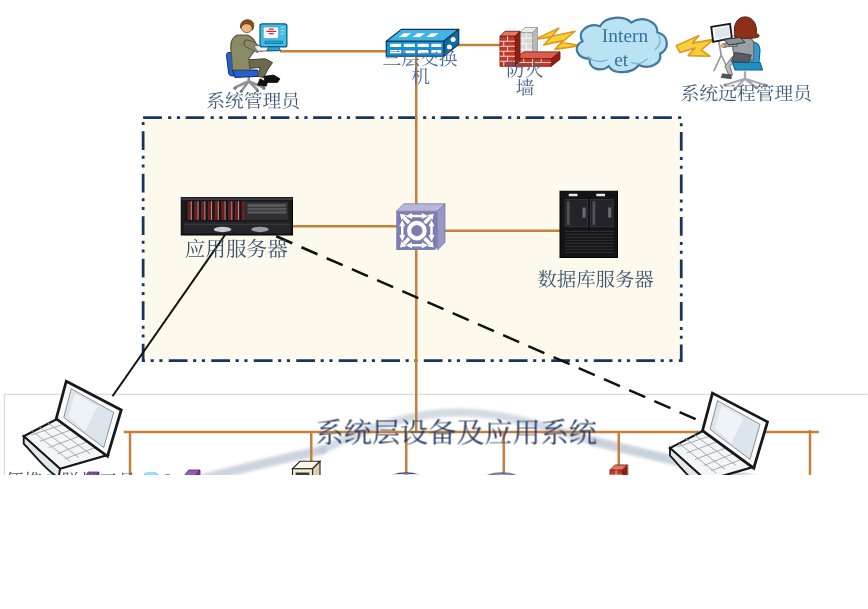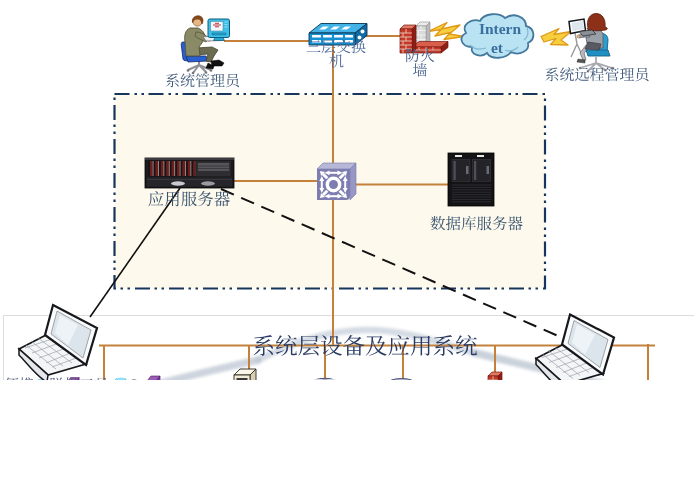--- a/index.html
+++ b/index.html
@@ -1,14 +1,14 @@
 <!DOCTYPE html>
 <html><head><meta charset="utf-8"><style>
 html,body{margin:0;padding:0;background:#fff;}
-#c{position:relative;width:694px;height:380px;overflow:hidden;font-family:"Liberation Sans",sans-serif;font-weight:bold;}
+#c{position:relative;width:694px;height:380px;overflow:hidden;font-family:"Liberation Sans",sans-serif;}
 </style></head>
 <body>
 <div id="c">
 <svg width="694" height="487" viewBox="0 0 694 487">
 <defs>
 <filter id="soft" x="-20%" y="-20%" width="140%" height="140%">
           <feGaussianBlur stdDeviation="1.4"></feGaussianBlur>
         </filter>
 <path id="g4e09" d="M817 786Q817 786 827 778Q837 771 853 759Q868 746 885 733Q902 719 916 706Q913 690 889 690H106L97 719H764ZM723 459Q723 459 733 451Q743 444 758 432Q773 420 789 406Q806 393 819 380Q818 364 793 364H178L170 394H670ZM866 104Q866 104 876 96Q886 88 902 76Q918 63 936 48Q953 34 968 20Q964 4 941 4H50L41 34H809Z"></path>
 <path id="g4e3b" d="M109 605H769L820 669Q820 669 830 661Q840 654 854 642Q869 631 885 617Q901 603 915 591Q911 575 889 575H118ZM151 318H729L779 380Q779 380 789 373Q798 366 812 354Q826 343 842 330Q857 316 871 304Q870 297 863 293Q855 289 844 289H159ZM42 -6H813L865 59Q865 59 875 51Q884 43 899 32Q914 20 931 7Q947 -7 961 -20Q957 -35 934 -35H51ZM465 605H533V-20H465ZM352 837Q425 823 472 801Q520 780 546 755Q573 730 582 707Q591 685 587 668Q582 651 568 646Q553 640 532 650Q517 681 485 715Q453 748 416 778Q378 808 342 827Z"></path>

